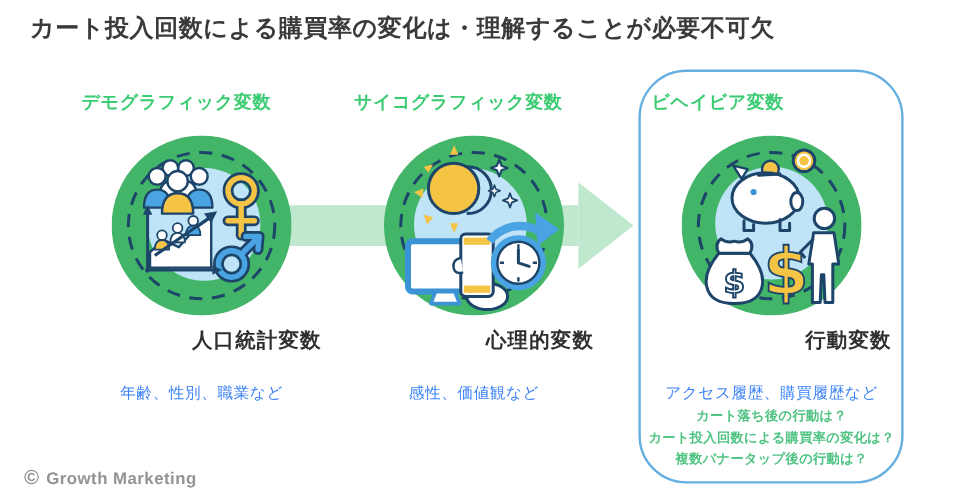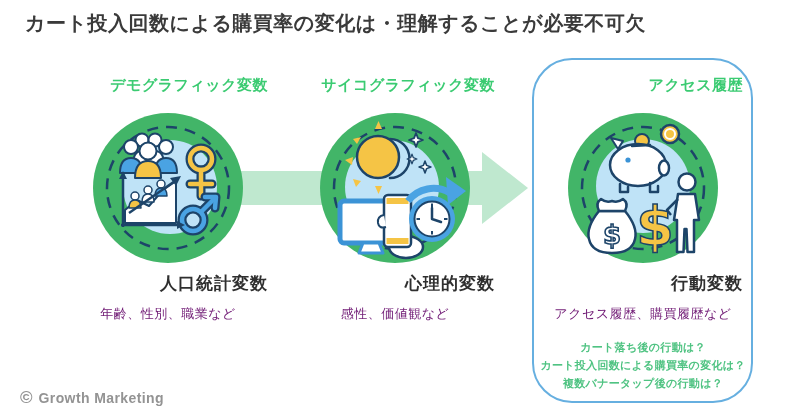--- a/index.html
+++ b/index.html
@@ -20,31 +20,31 @@
     position:absolute; left:482px; top:152px; width:0; height:0; z-index:1;
     border-top:36px solid transparent; border-bottom:36px solid transparent;
     border-left:46px solid #bfe8cf;
   }
   
   .behavior-box {
     position:absolute; left:532px; top:58px; width:221px; height:345px;
     border:2px solid #66afe0; border-radius:40px; z-index:2; background:transparent;
   }
   .col-label {
-    position:absolute; top:76px; width:200px; text-align:right; z-index:3;
+    position:absolute; top:76px; width:200px; text-align:left; z-index:3;
     font-size:15px; font-weight:bold; color:#3bcb72; letter-spacing:0.5px;
   }
   .circle-svg { position:absolute; top:113px; z-index:3; }
   .col-heading {
     position:absolute; top:272px; width:200px; text-align:right; z-index:3;
     font-size:17px; font-weight:bold; color:#2f2f2f; letter-spacing:1px;
   }
   .col-sub {
-    position:absolute; top:305px; width:240px; text-align:center; z-index:3;
-    font-size:13px; color:#701a75; letter-spacing:0.5px;
+    position:absolute; top:319px; width:240px; text-align:center; z-index:3;
+    font-size:13px; color:#3b82f6; letter-spacing:0.5px;
   }
   .questions { position:absolute; left:533px; top:341px; width:220px; z-index:3; }
   .question {
     font-size:11px; color:#4fc382; text-align:center; margin-bottom:6px;
     line-height:12px; letter-spacing:0.3px;font-weight:bold;
   }
   .logo {
     position:absolute; left:20px; top:389px; display:flex; align-items:center;
     gap:6px; z-index:3;
   }
@@ -180,21 +180,21 @@
         <line x1="96.5" y1="106" x2="100" y2="106"></line>
         <line x1="124" y1="106" x2="127.5" y2="106"></line>
       </g>
       <path d="M112 106 L112 95 M112 106 L121 109" fill="none" stroke="#1d4469" stroke-width="2.5" stroke-linecap="round"></path>
     </g>
   </svg>
 
   <div class="col-heading" style="left:295px">心理的変数</div>
   <div class="col-sub" style="left:275px">感性、価値観など</div>
 
-  <div class="col-label" style="left:543px">アクセス履歴</div>
+  <div class="col-label" style="left:543px">ビヘイビア変数</div>
 
   <svg class="circle-svg" style="left:568px" width="150" height="150" viewBox="0 0 150 150">
     <circle cx="75" cy="75" r="75" fill="#42b568"></circle>
     <circle cx="75" cy="75" r="61" fill="none" stroke="#1d4469" stroke-width="2.5" stroke-dasharray="11 8"></circle>
     <circle cx="75" cy="73" r="47" fill="#bfe3f7"></circle>
 
     <g>
       <circle cx="102" cy="21" r="9" fill="#f5c445" stroke="#1d4469" stroke-width="2.5"></circle>
       <circle cx="102" cy="21" r="5" fill="none" stroke="#fff" stroke-width="2"></circle>
     </g>

